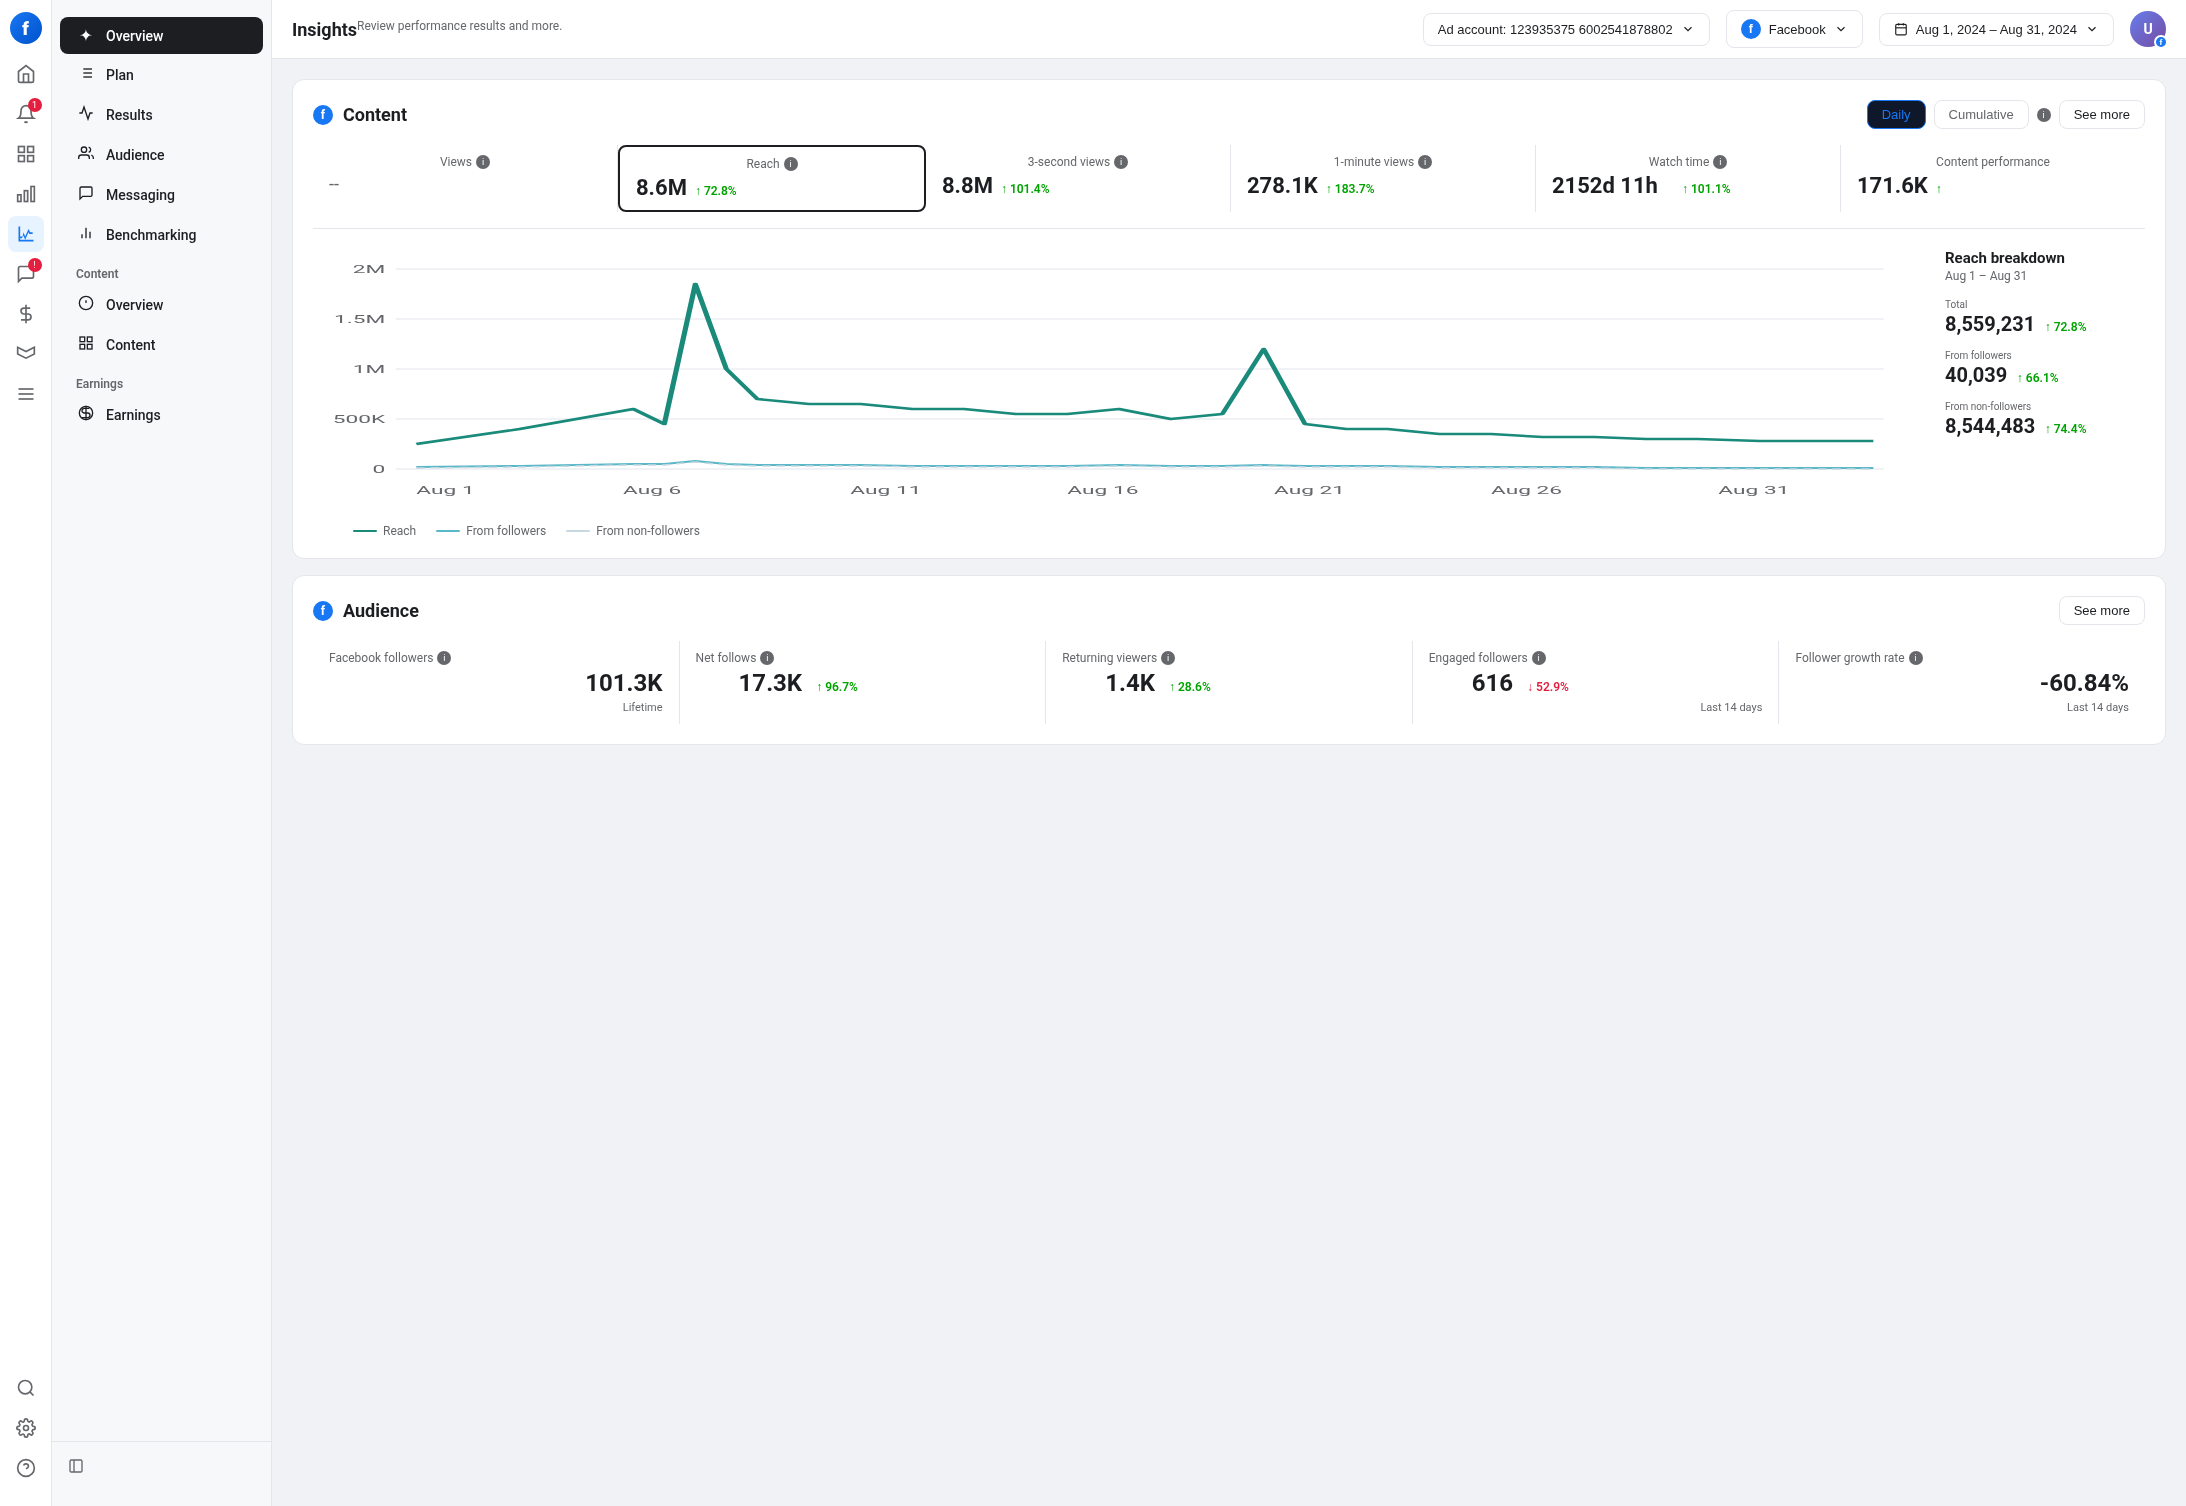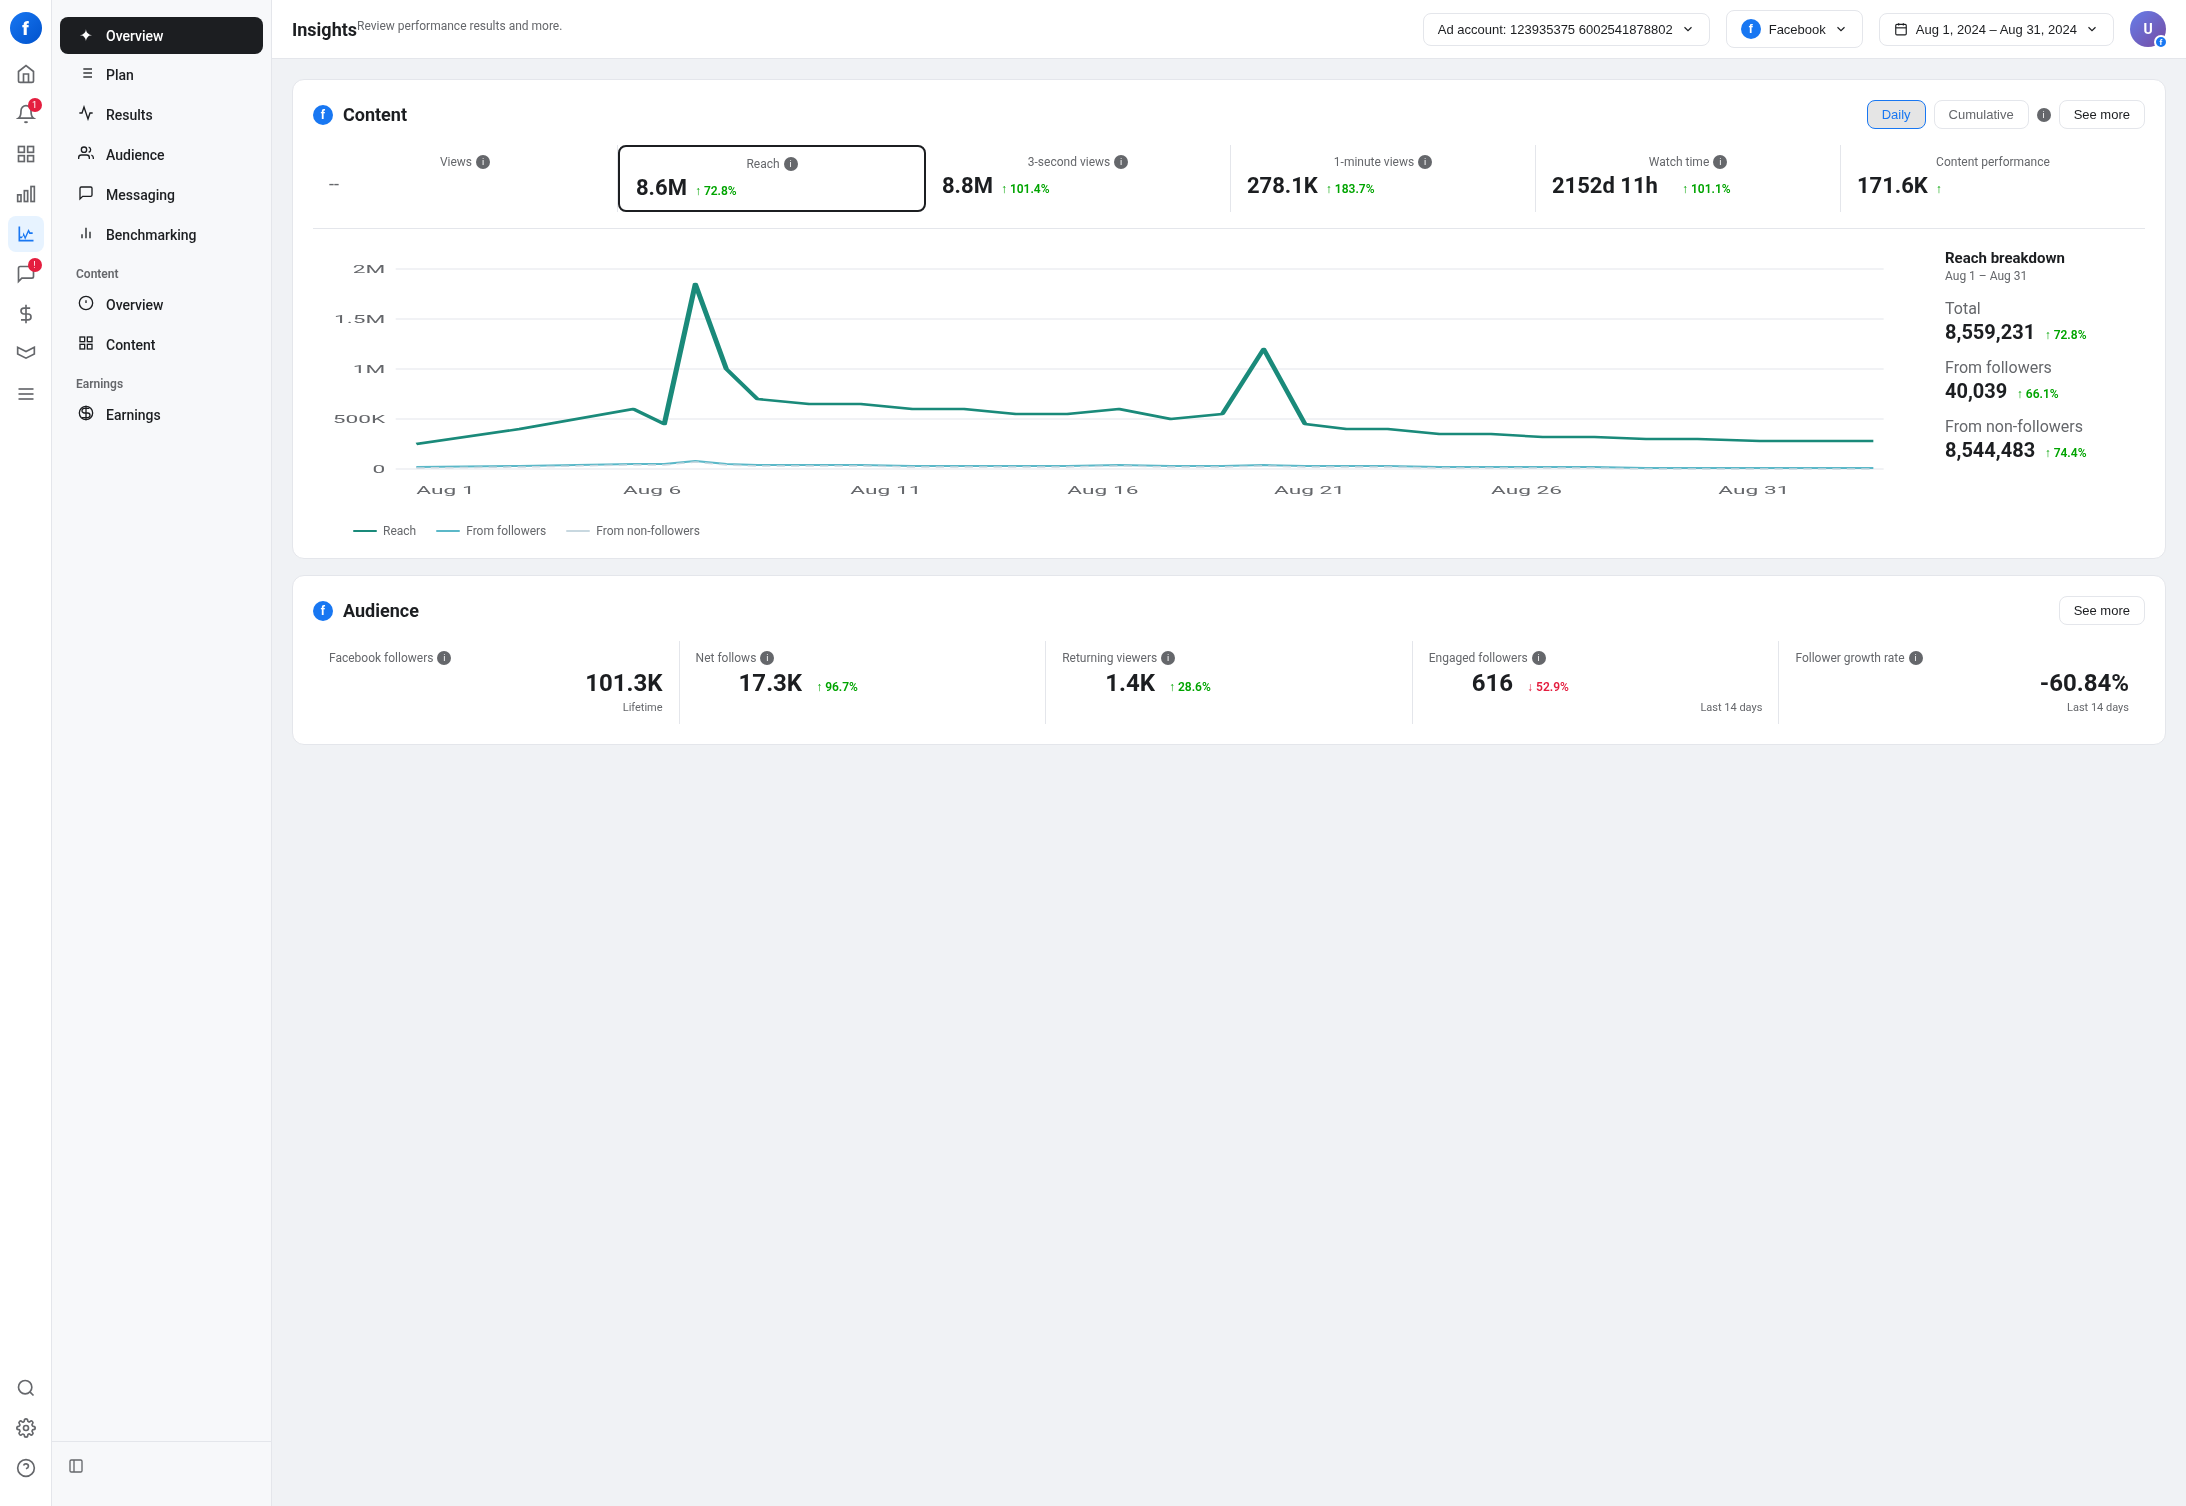--- a/index.html
+++ b/index.html
@@ -153,21 +153,21 @@
     .tab-btn {
       padding: 6px 14px;
       border-radius: 8px;
       border: 1px solid #e4e6eb;
       background: #fff;
       cursor: pointer;
       font-size: 13px;
       color: #65676b;
     }
     .tab-btn.active {
-      background: #e5e5e5;
+      background: #0f172a;
       color: #1877f2;
       border-color: #1877f2;
     }
 
     .see-more-btn {
       padding: 6px 14px;
       border-radius: 8px;
       border: 1px solid #e4e6eb;
       background: #fff;
       cursor: pointer;
@@ -227,21 +227,21 @@
     .chart-svg-wrap {
       width: 100%;
       height: 260px;
     }
 
     
     .reach-breakdown { }
     .rb-title { font-size: 15px; font-weight: 700; margin-bottom: 2px; }
     .rb-subtitle { font-size: 12px; color: #65676b; margin-bottom: 16px; }
     .rb-item { margin-bottom: 14px; }
-    .rb-item-label { font-size: 16px; color: #65676b; margin-bottom: 2px; }
+    .rb-item-label { font-size: 10px; color: #65676b; margin-bottom: 2px; }
     .rb-item-value { font-size: 20px; font-weight: 700; }
     .rb-item-change { display: inline-flex; align-items: center; gap: 3px; font-size: 12px; font-weight: 600; color: #00a400; margin-left: 6px; }
 
     
     .legend {
       display: flex; gap: 20px;
       margin-top: 12px;
       padding-left: 40px;
     }
     .legend-item { display: flex; align-items: center; gap: 6px; font-size: 12px; color: #65676b; }

